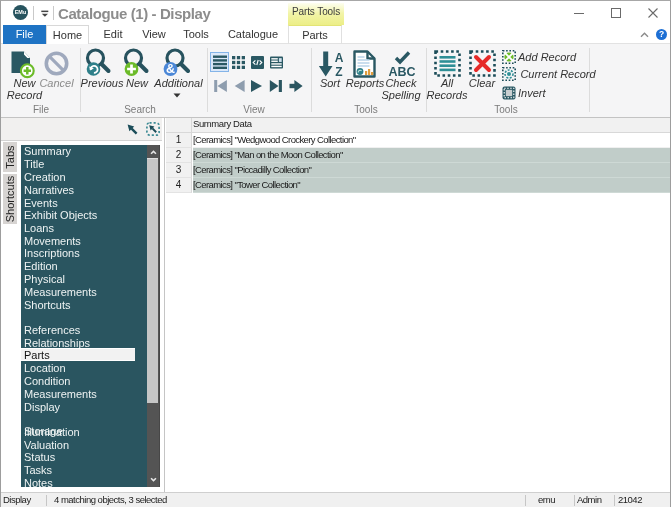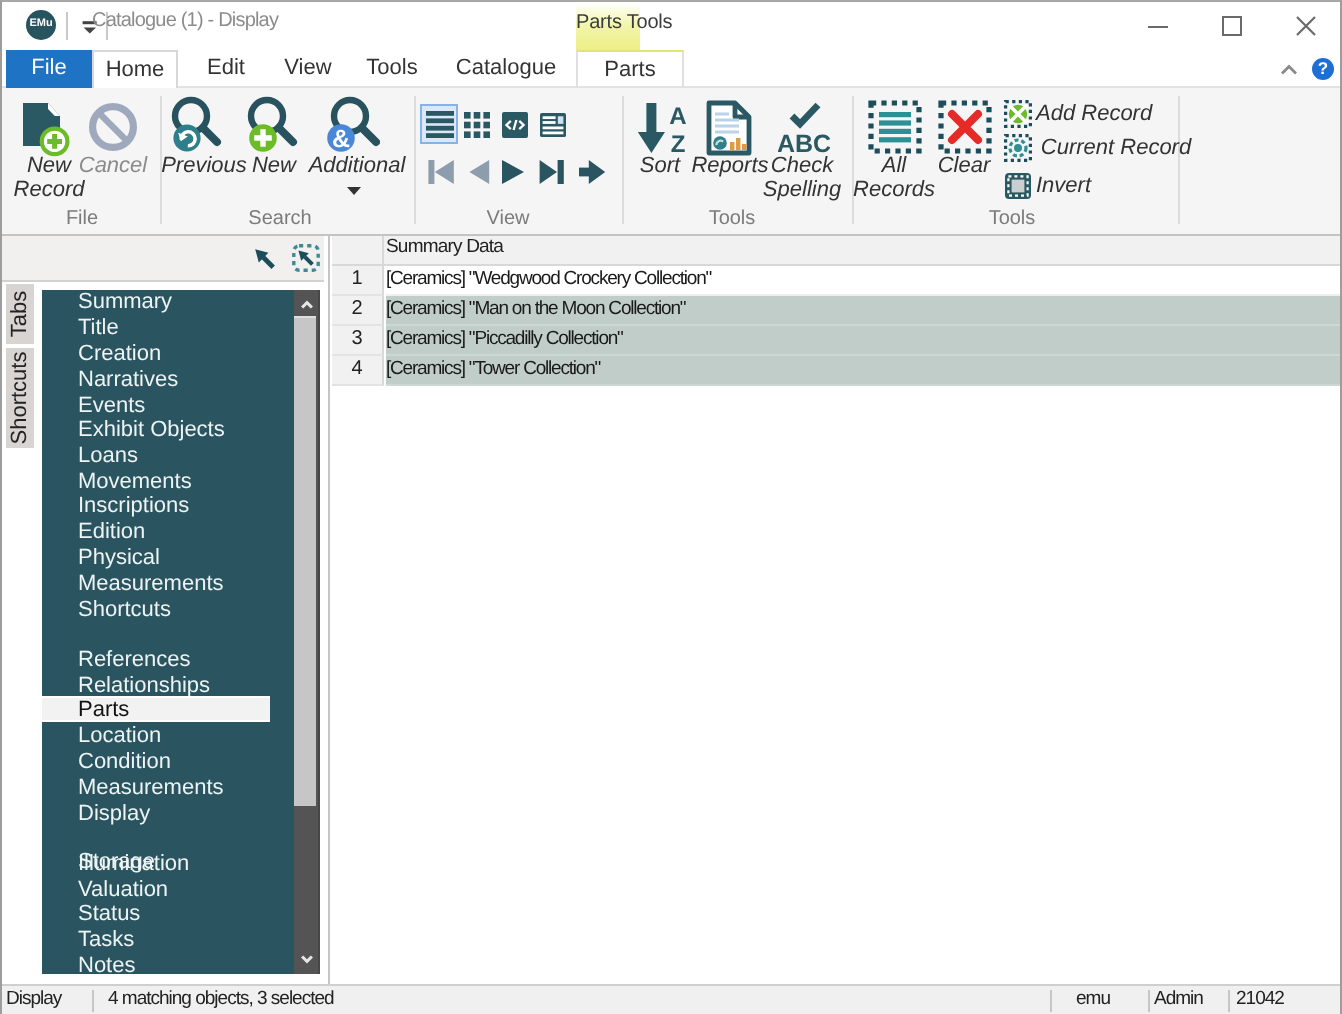--- a/index.html
+++ b/index.html
@@ -5,22 +5,22 @@
 * { margin:0; padding:0; box-sizing:border-box; }
 html,body { width:671px; height:507px; }
 body { font-family:"Liberation Sans", sans-serif; position:relative; background:#fff; overflow:hidden; }
 #win { position:absolute; left:0; top:0; width:671px; height:507px; border:1px solid #9d9d9d; border-top-color:#a7a7a7; background:#fff; }
 
 
 #titlebar { position:absolute; left:0; top:0; width:669px; height:24px; background:#fff; }
 #logo { position:absolute; left:12px; top:4px; width:15px; height:15px; border-radius:50%; background:#27545f; color:#fff; font-size:5.5px; text-align:center; line-height:15px; font-weight:bold; }
 .tsep { position:absolute; top:5px; width:1px; height:14px; background:#c9c9c9; }
 #qa-ico { position:absolute; left:40px; top:9px; width:8px; }
-#title-text { position:absolute; left:45px; top:4px; font-size:10px; letter-spacing:-0.4px; color:#8c8c8c; }
-#ctxhdr { position:absolute; left:287px; top:2px; width:32px; height:23px; background:linear-gradient(#fdfef0 0%, #f2f4a8 45%, #ecee84 100%); color:#3c3c3c; font-size:10px; letter-spacing:-0.1px; white-space:nowrap; text-align:center; line-height:17px; }
+#title-text { position:absolute; left:57px; top:4px; font-size:15px; letter-spacing:-0.4px; color:#8c8c8c;font-weight:bold; }
+#ctxhdr { position:absolute; left:287px; top:2px; width:56px; height:23px; background:linear-gradient(#fdfef0 0%, #f2f4a8 45%, #ecee84 100%); color:#3c3c3c; font-size:10px; letter-spacing:-0.1px; white-space:nowrap; text-align:center; line-height:17px; }
 .winbtn { position:absolute; top:0px; width:16px; height:24px; }
 .winbtn svg { display:block; }
 
 
 #tabrow { position:absolute; left:0; top:24px; width:669px; height:19px; background:#fff; }
 #tabrow .bline { position:absolute; left:0; top:18px; width:669px; height:1px; background:#e2e2e2; }
 .rtab { position:absolute; top:0; height:19px; font-size:11px; color:#333; text-align:center; line-height:19px; }
 #tab-file { left:2px; width:43px; background:#1e73c4; color:#fff; }
 #tab-home { left:45px; width:43px; background:#fff; border:1px solid #d8d8d8; border-bottom:none; z-index:2; height:19px; }
 #tab-parts { left:287px; width:54px; border-left:1px solid #e0e0e0; border-right:1px solid #e0e0e0; border-top:1px solid #e3e475; }
@@ -34,21 +34,21 @@
 .ico { position:absolute; }
 
 
 #content { position:absolute; left:0; top:117px; width:669px; height:374px; background:#fff; }
 #leftpanel { position:absolute; left:0; top:0; width:164px; height:374px; border-right:1px solid #c5c5c5; }
 #lp-head { position:absolute; left:0; top:0; width:161px; height:23px; background:#f1f0ef; border-bottom:1px solid #d2d2d2; }
 #vtabs { position:absolute; left:2px; top:24px; width:14px; height:350px; }
 .vtab { position:absolute; left:0; width:14px; background:#d7d4d2; }
 .vtab span { position:absolute; left:50%; top:50%; transform:translate(-50%,-50%) rotate(-90deg); white-space:nowrap; font-size:11px; color:#222; }
 #sidebar { position:absolute; left:20px; top:27px; width:126px; height:342px; background:#2a5560; }
-.sitem { position:absolute; left:0; width:114px; height:13px; color:#eef3f3; font-size:11px; line-height:13px; padding-left:18px; white-space:nowrap; overflow:hidden; }
+.sitem { position:absolute; left:0; width:114px; height:13px; color:#eef3f3; font-size:11px; line-height:13px; padding-left:3px; white-space:nowrap; overflow:hidden; }
 .sitem.sel { background:#f2f2f2; color:#111; border-top:1px solid #fff; border-bottom:1px solid #fff; height:13px; line-height:12px; }
 #sscroll { position:absolute; left:146px; top:27px; width:13px; height:342px; background:#545454; border-right:1.5px solid #474747; }
 #sthumb { position:absolute; left:0px; top:13px; width:11px; height:245px; background:#c6c6c6; border-top:1px solid #dedede; }
 #listarea { position:absolute; left:165px; top:0; width:504px; height:374px; background:#fff; }
 #lheader { position:absolute; left:0; top:0px; width:504px; height:15px; background:#f1f1f1; border-bottom:1px solid #d8d8d8; }
 #lheader .numhd { position:absolute; left:0; top:0; width:26px; height:14px; border-right:1px solid #d8d8d8; }
 #lheader .hdtxt { position:absolute; left:27px; top:0px; font-size:9.5px; letter-spacing:-0.4px; color:#222; }
 .lrow { position:absolute; left:0; width:504px; height:15px; font-size:10px; }
 .lrow .num { position:absolute; left:0; top:0; width:26px; height:15px; background:#f1f1f1; border-right:1px solid #d8d8d8; border-bottom:1px solid #e3e3e3; text-align:center; line-height:14px; color:#222; }
 .lrow .dat { position:absolute; left:27px; top:0; width:477px; height:15px; line-height:14px; padding-left:0px; color:#1a1a1a; font-size:9.5px; letter-spacing:-0.6px; white-space:nowrap; }

